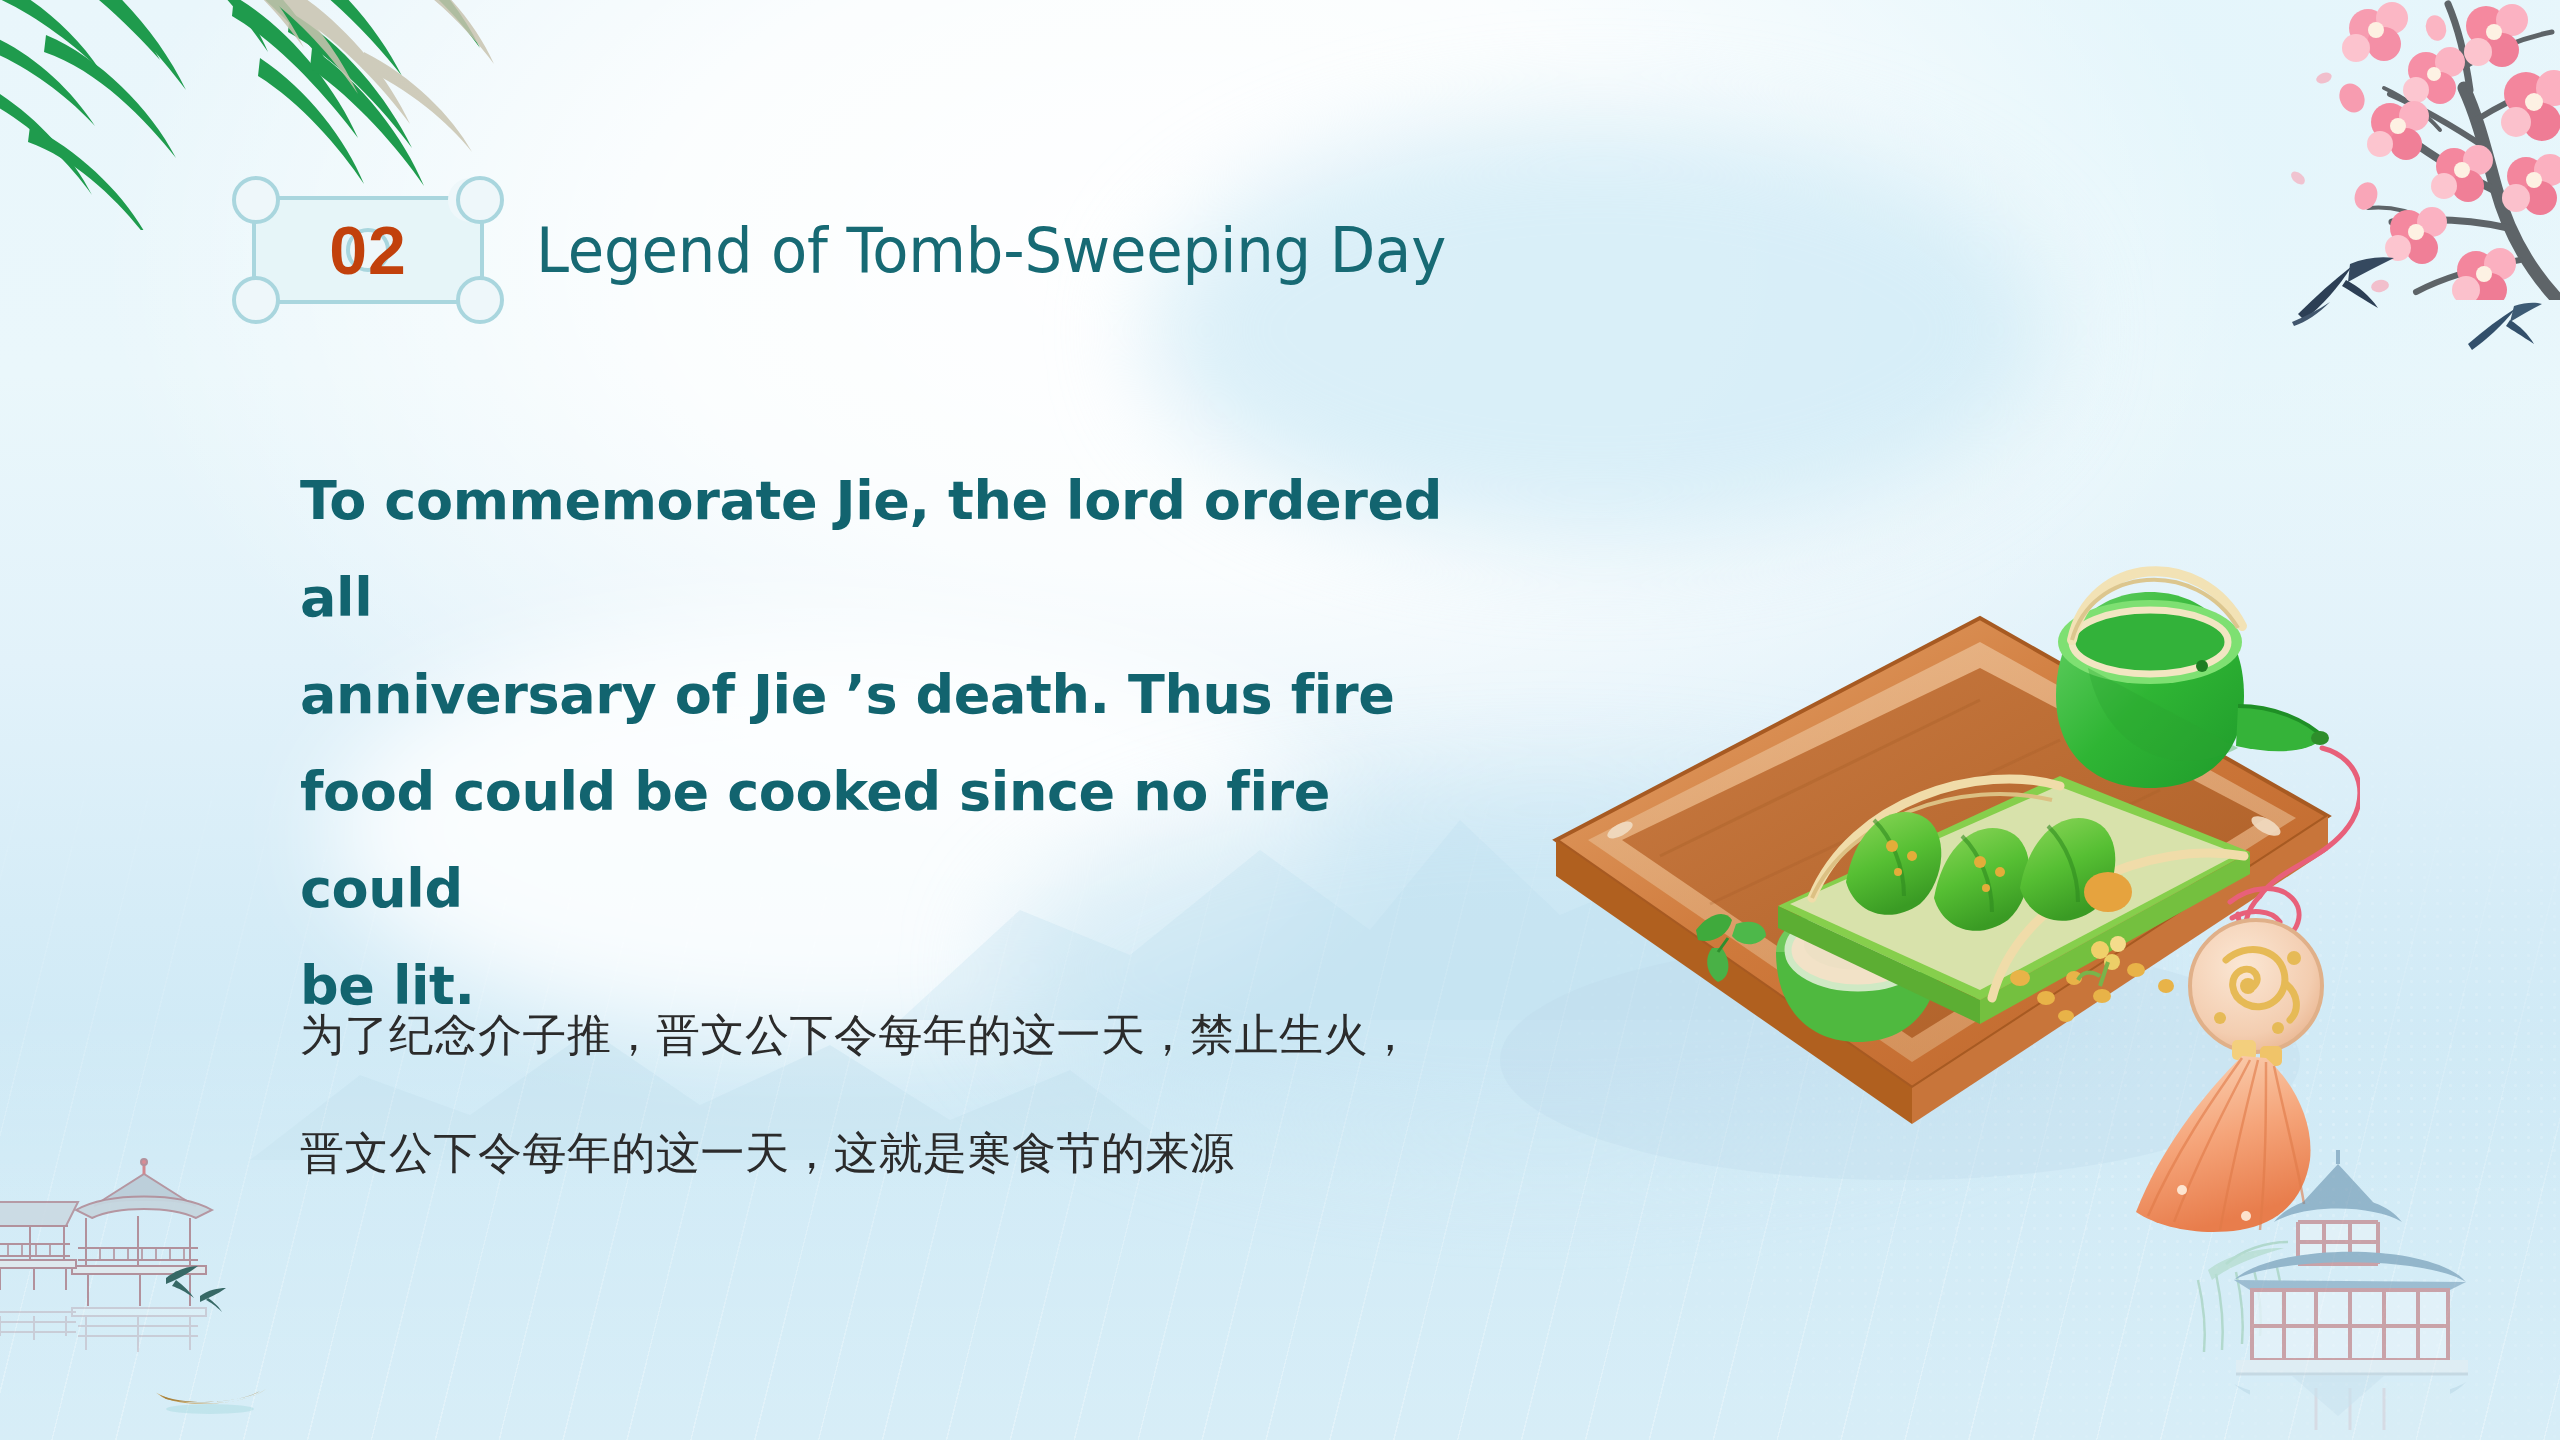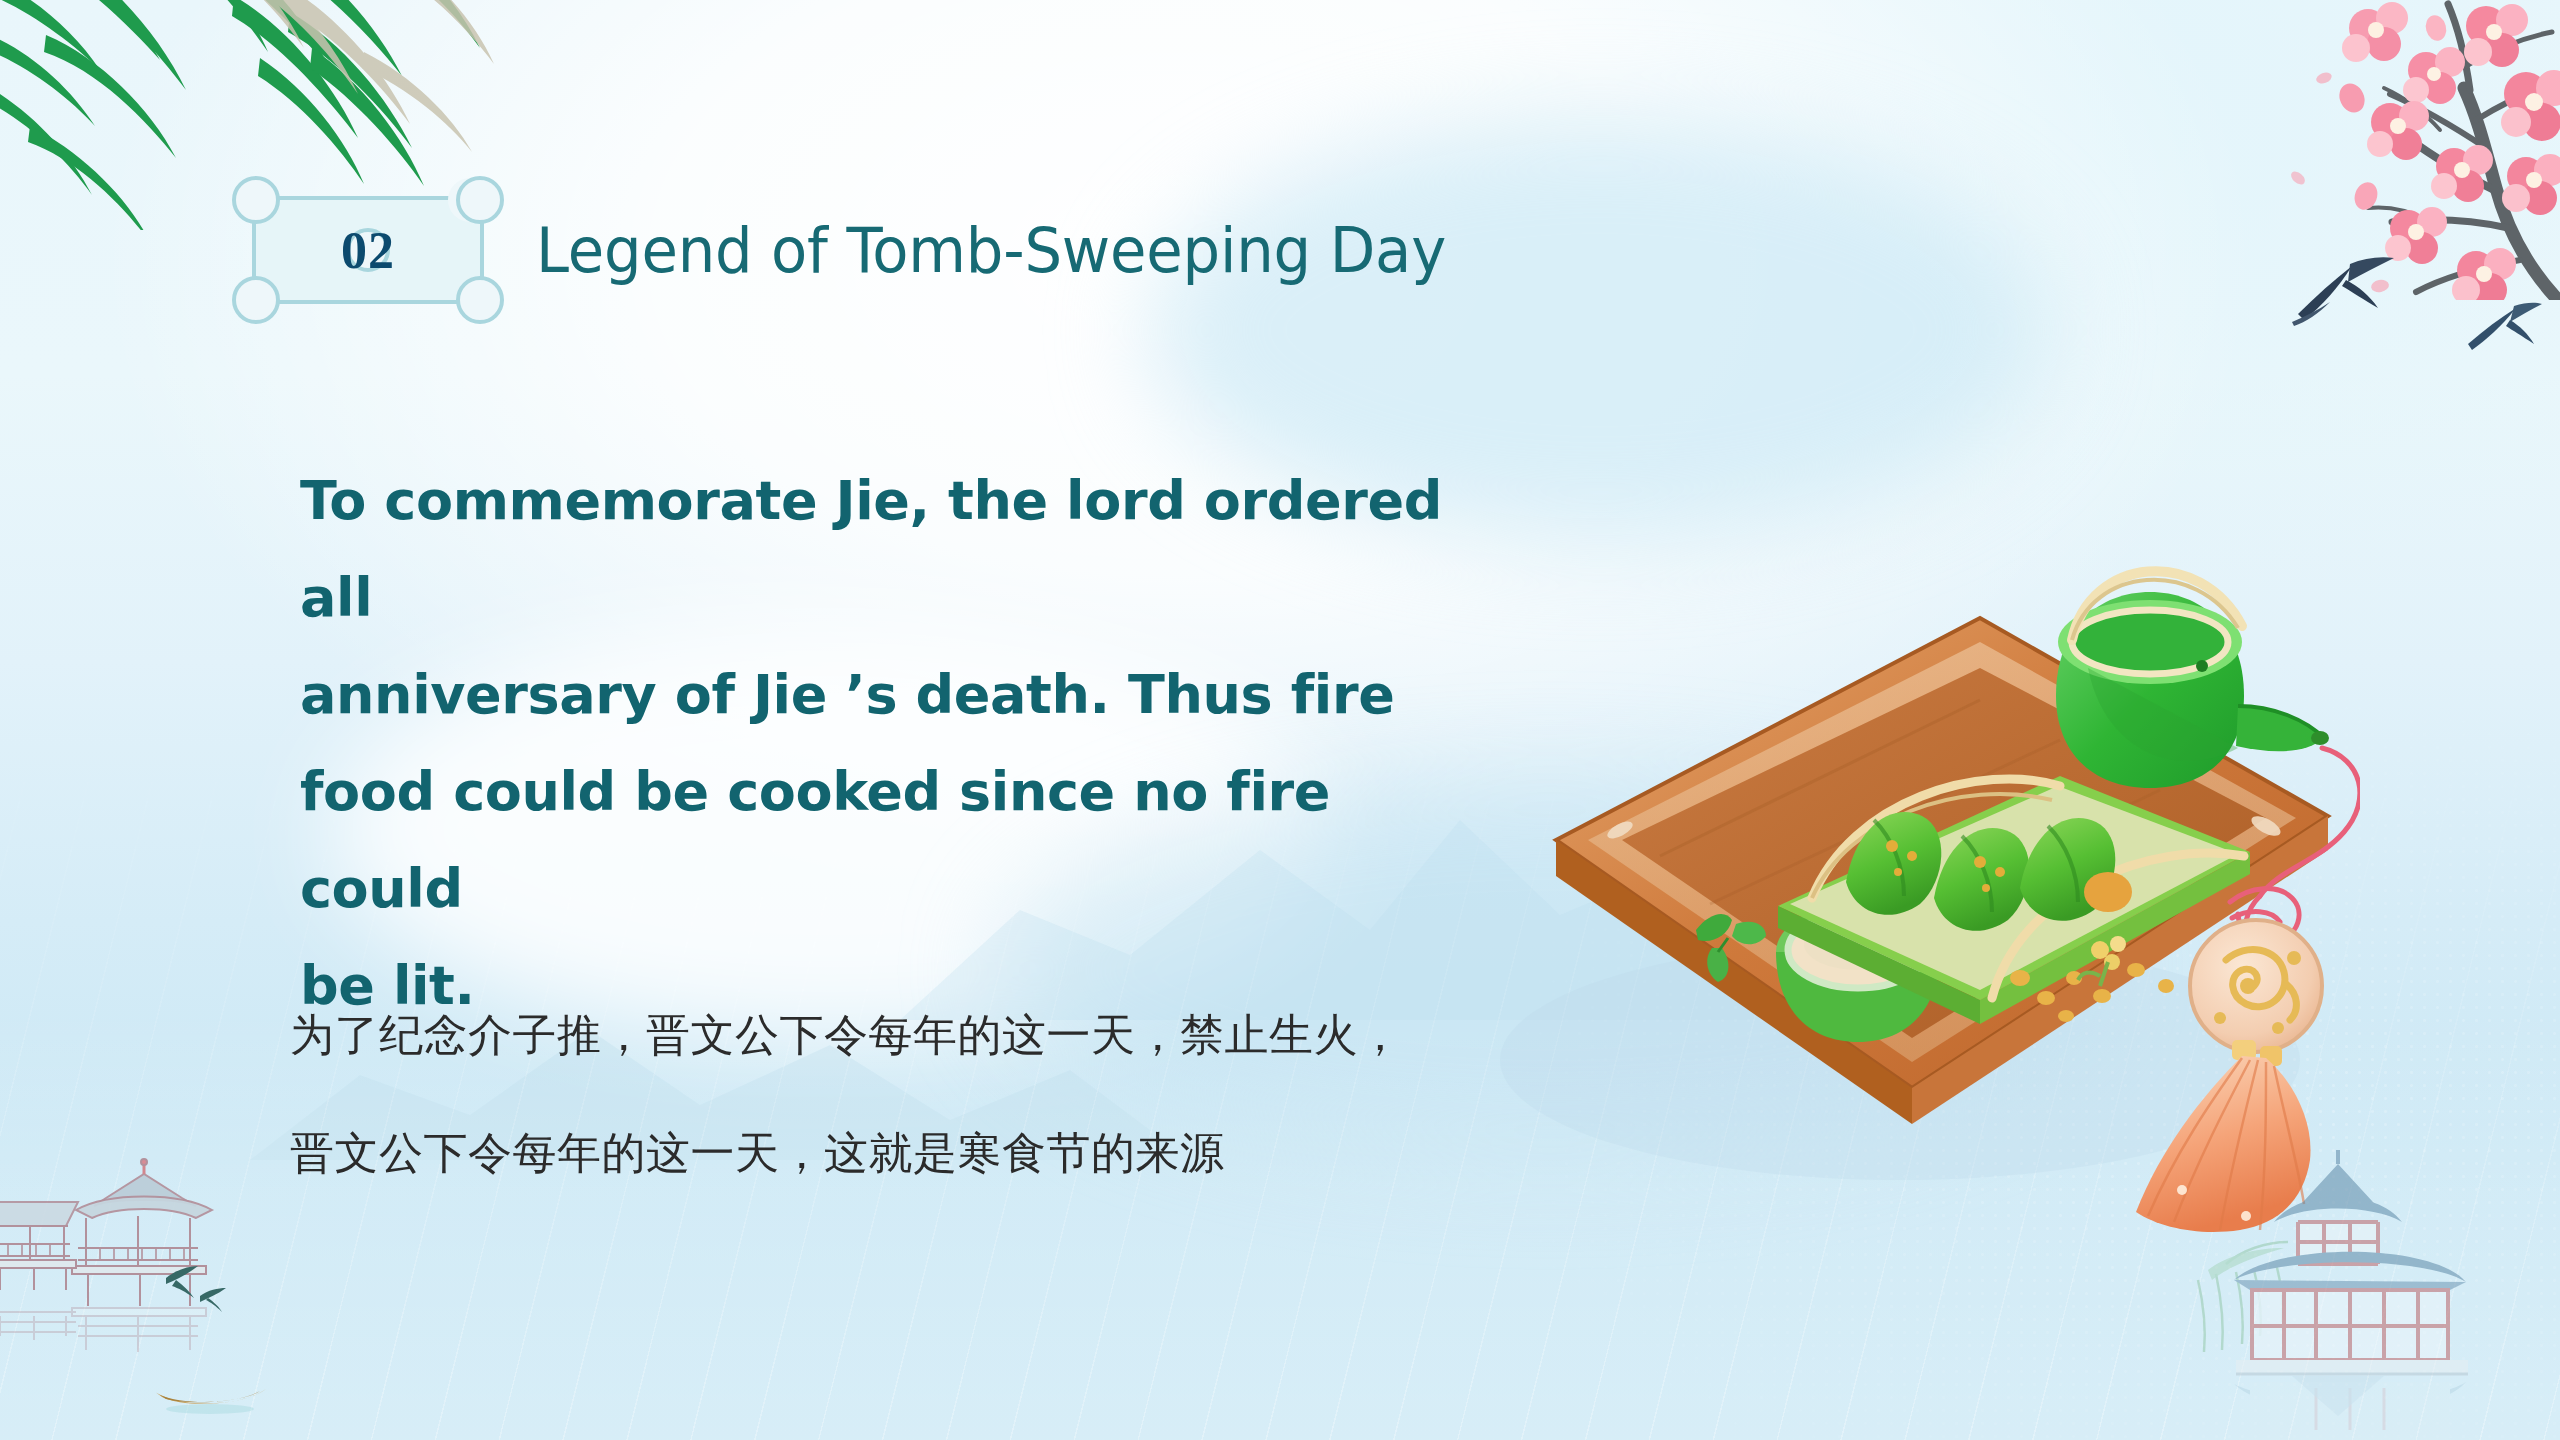--- a/index.html
+++ b/index.html
@@ -49,39 +49,39 @@
   }
   .badge::before,.badge::after{content:"";position:absolute;width:36px;height:36px;border:4px solid #a9d6de;border-radius:50%;background:#eef7fa;}
   .badge::before{left:-22px;top:-22px;box-shadow:214px 0 0 -0px #eef7fa, 214px 0 0 0 rgba(0,0,0,0);}
   .c-tl,.c-tr,.c-bl,.c-br{position:absolute;width:40px;height:40px;border-radius:50%;background:#eef7fa;border:4px solid #a9d6de;}
   .c-tl{left:-24px;top:-24px;}
   .c-tr{right:-24px;top:-24px;}
   .c-bl{left:-24px;bottom:-24px;}
   .c-br{right:-24px;bottom:-24px;}
   .badge-num{
     position:relative;z-index:4;
-    font-size:52px;font-weight:bold;color:#0c4a6e;letter-spacing:1px;
-    font-family:Liberation Serif, serif;
+    font-size:68px;font-weight:bold;color:#c2410c;letter-spacing:1px;
+    font-family:Liberation Sans, sans-serif;
   }
   .title{
     margin-left:52px;white-space:nowrap;
     font-size:63px;color:#176a74;font-weight:400;letter-spacing:-.2px;
     transform:scaleX(.94);transform-origin:left center;
     font-family:"DejaVu Sans","Liberation Sans",sans-serif;
   }
 
   
   .copy-en{
     position:absolute;left:300px;top:452px;width:1180px;
     font-size:54px;line-height:97px;font-weight:bold;color:#12646f;
     font-family:"DejaVu Sans","Liberation Sans",sans-serif;
     letter-spacing:-.4px;
   }
   .copy-cn{
-    position:absolute;left:290px;top:976px;width:1260px;
+    position:absolute;left:300px;top:976px;width:1260px;
     font-size:44px;line-height:118px;color:#2b2b2b;font-weight:400;
     font-family:"DejaVu Sans","Liberation Sans",sans-serif;
     letter-spacing:.5px;
   }
   .copy-cn div{white-space:nowrap;}
 
   
   .willow{position:absolute;left:-40px;top:-70px;width:560px;height:300px;}
 
   

